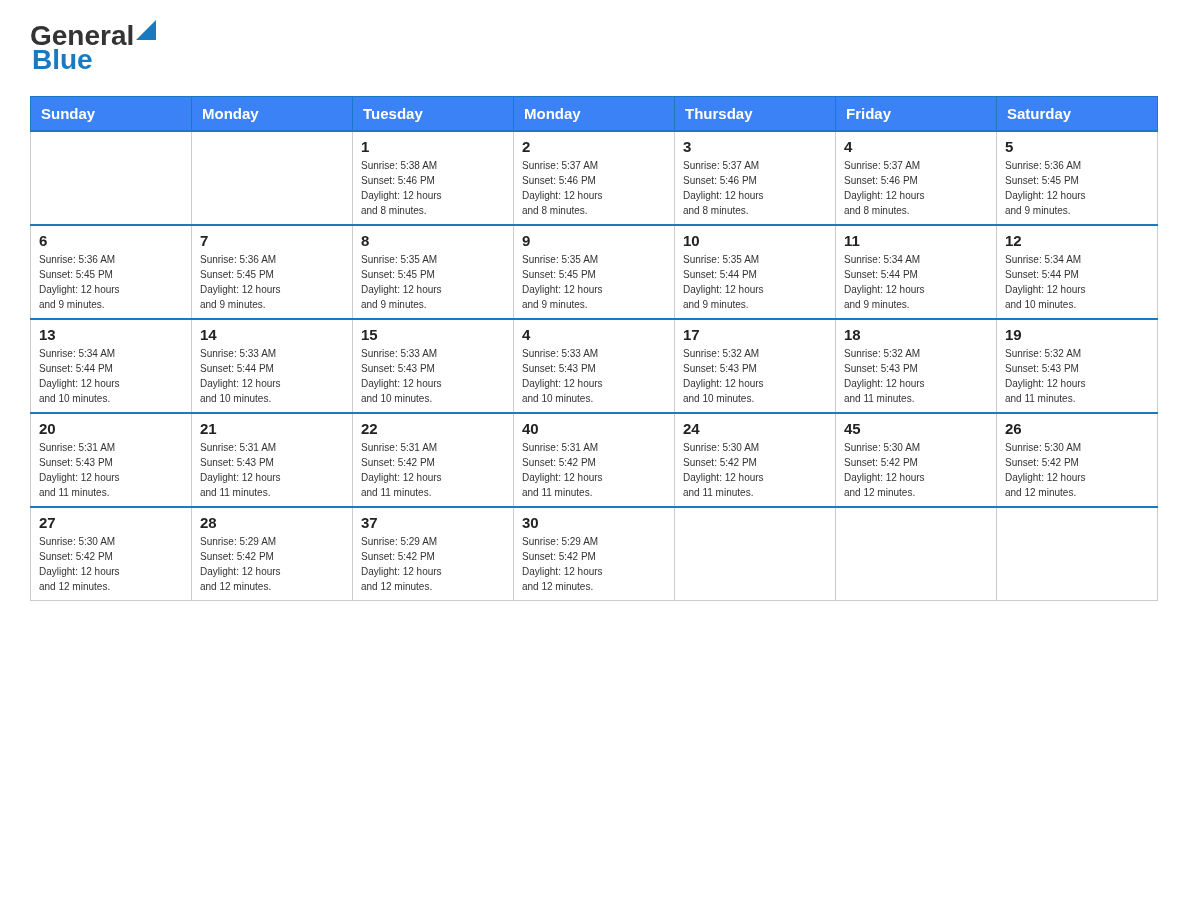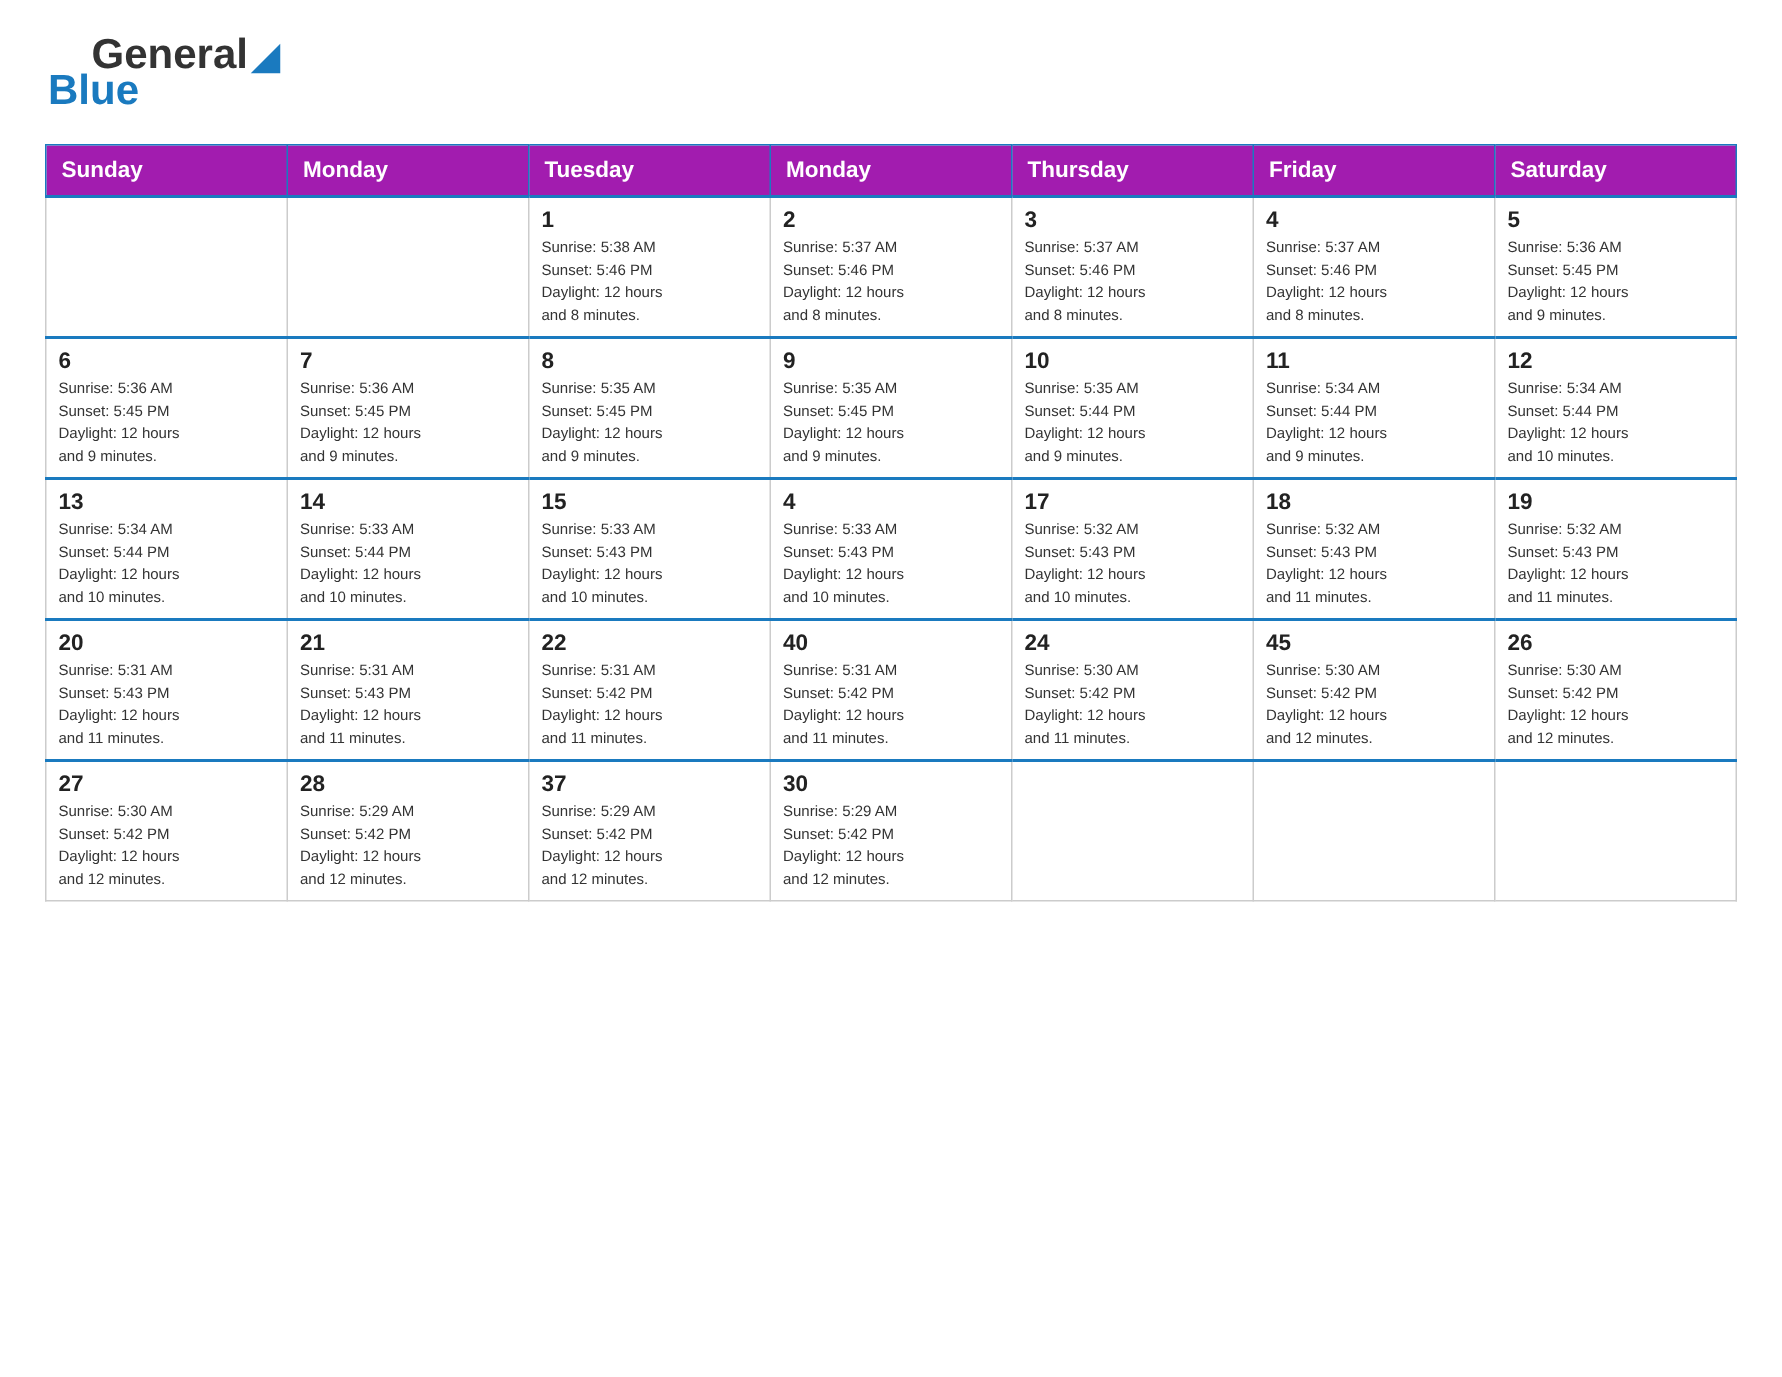--- a/index.html
+++ b/index.html
@@ -44,21 +44,21 @@
     .location {
       font-size: 22px;
       color: #555;
       margin-top: 4px;
     }
     .calendar {
       width: 100%;
       border-collapse: collapse;
     }
     .calendar th {
-      background-color: #a21caf;
+      background-color: #3b82f6;
       color: #fff;
       font-size: 15px;
       font-weight: bold;
       padding: 8px 10px;
       text-align: left;
       border: 1px solid #1a7abf;
     }
     .calendar td {
       border: 1px solid #ccc;
       vertical-align: top;
@@ -86,21 +86,21 @@
     .week-row td {
       border-top: 2px solid #1a7abf;
     }
   </style>
 </head>
 <body>
 
 <div class="header">
   <div class="logo">
     <div style="display:flex;flex-direction:column;align-items:flex-start;">
-      <div style="display:flex;align-items:flex-end;margin-left:31px;">
+      <div style="display:flex;align-items:flex-start;">
         <span class="logo-text-general">General</span>
         <span style="display:inline-block;margin-left:2px;margin-bottom:-2px;">
           <svg width="20" height="20" viewBox="0 0 20 20">
             <polygon points="0,20 20,20 20,0" fill="#1a7abf"></polygon>
           </svg>
         </span>
       </div>
       <span class="logo-blue" style="margin-top:-8px;margin-left:2px;">Blue</span>
     </div>
   </div>

